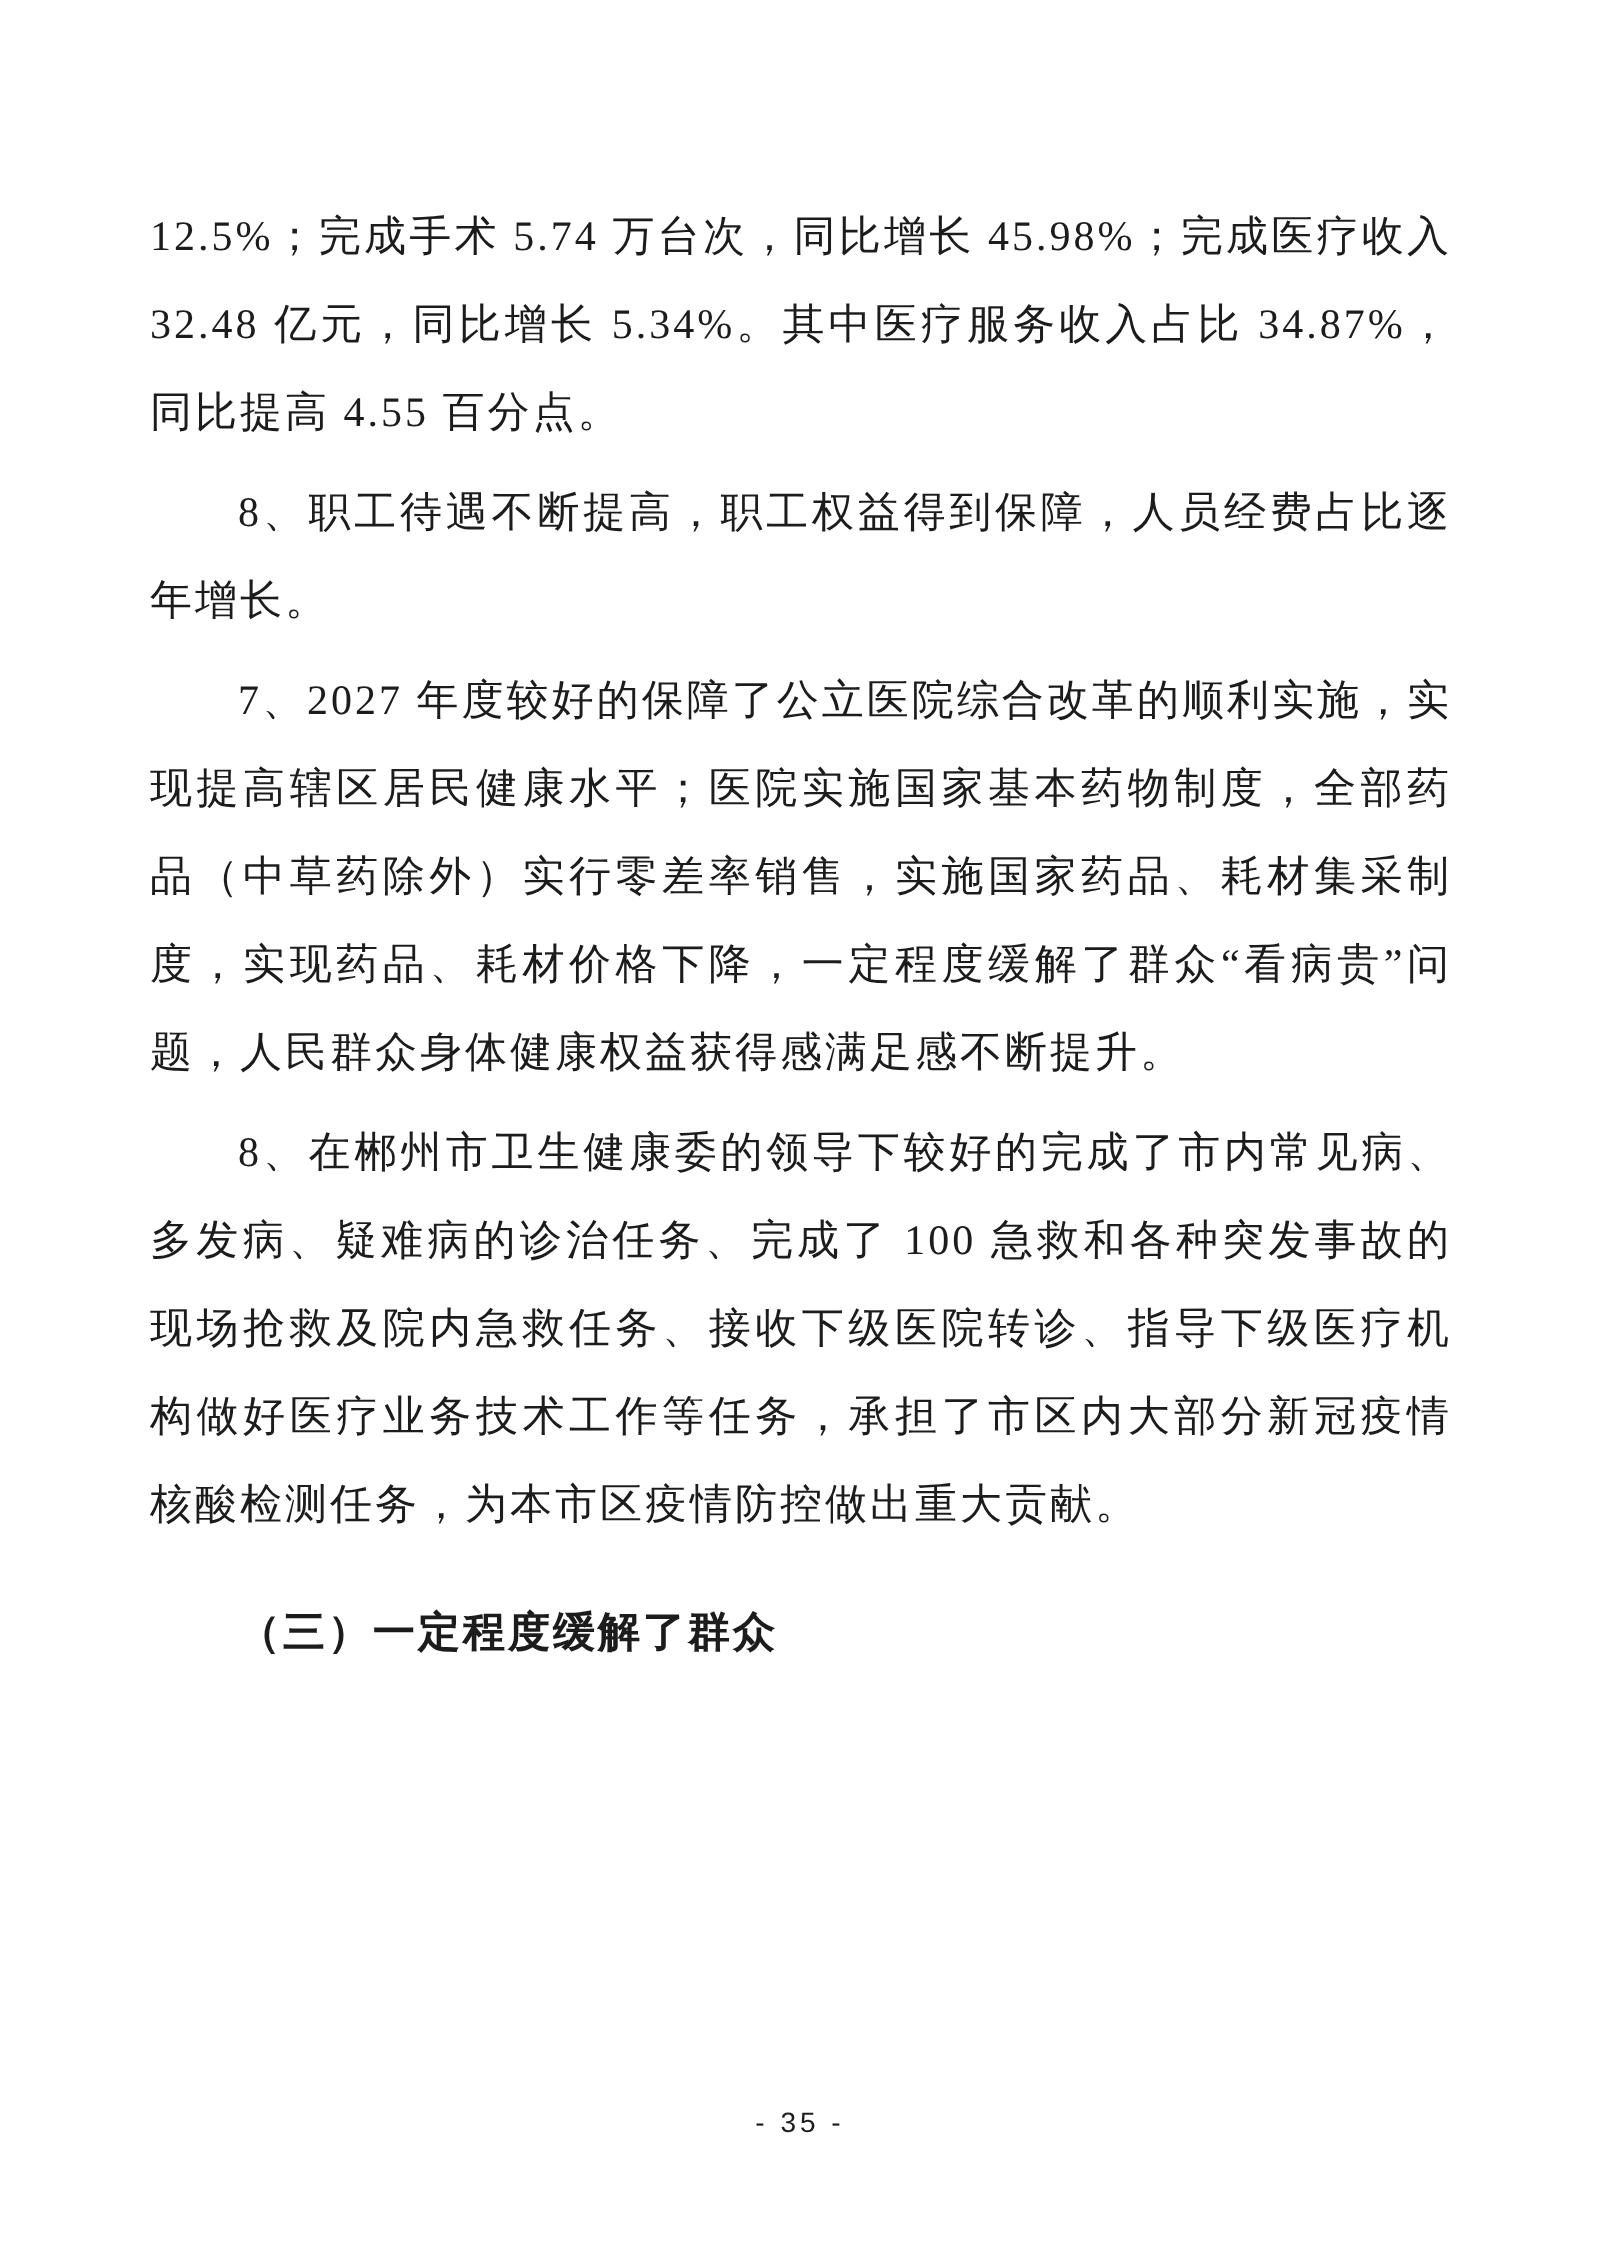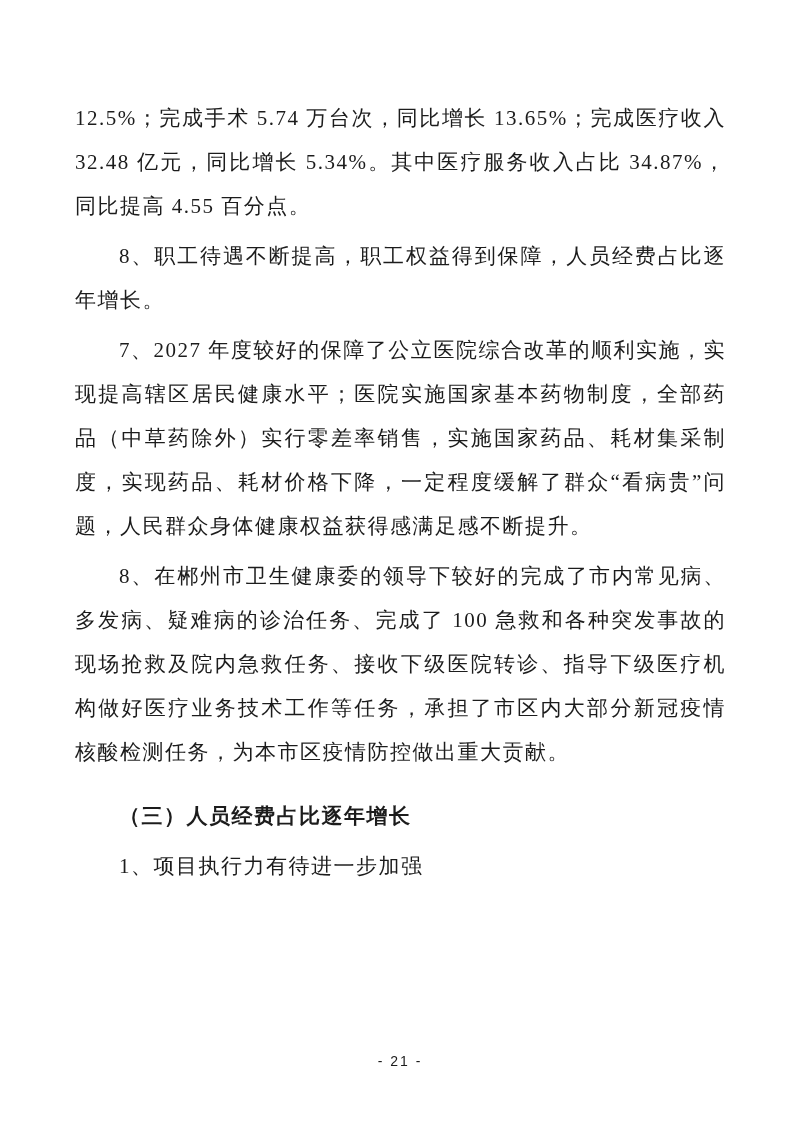--- a/index.html
+++ b/index.html
@@ -48,21 +48,20 @@
     letter-spacing: 2px;
     color: #1c1c1c;
     font-family: "Liberation Sans", "DejaVu Sans", sans-serif;
   }
 </style>
 </head>
 <body>
 
 <div class="page">
   <div class="content">
-      <p class="para body">12.5%；完成手术 5.74 万台次，同比增长 13.65%；完成医疗收入 32.48 亿元，同比增长 5.34%。其中医疗服务收入占比 34.87%，同比提高 4.55 百分点。</p>
+      <p class="para body">12.5%；完成手术 5.74 万台次，同比增长 45.98%；完成医疗收入 32.48 亿元，同比增长 5.34%。其中医疗服务收入占比 34.87%，同比提高 4.55 百分点。</p>
       <p class="para body indent">8、职工待遇不断提高，职工权益得到保障，人员经费占比逐年增长。</p>
       <p class="para body indent">7、2027 年度较好的保障了公立医院综合改革的顺利实施，实现提高辖区居民健康水平；医院实施国家基本药物制度，全部药品（中草药除外）实行零差率销售，实施国家药品、耗材集采制度，实现药品、耗材价格下降，一定程度缓解了群众“看病贵”问题，人民群众身体健康权益获得感满足感不断提升。</p>
       <p class="para body indent">8、在郴州市卫生健康委的领导下较好的完成了市内常见病、多发病、疑难病的诊治任务、完成了 100 急救和各种突发事故的现场抢救及院内急救任务、接收下级医院转诊、指导下级医疗机构做好医疗业务技术工作等任务，承担了市区内大部分新冠疫情核酸检测任务，为本市区疫情防控做出重大贡献。</p>
-      <p class="para heading indent">（三）人员经费占比逐年增长</p>
-      <p class="para body indent">1、项目执行力有待进一步加强</p>
+      <p class="para heading indent">（三）一定程度缓解了群众</p>
     </div>
-  <div class="footer">- 21 -</div>
+  <div class="footer">- 35 -</div>
 </div>
 
 </body></html>

